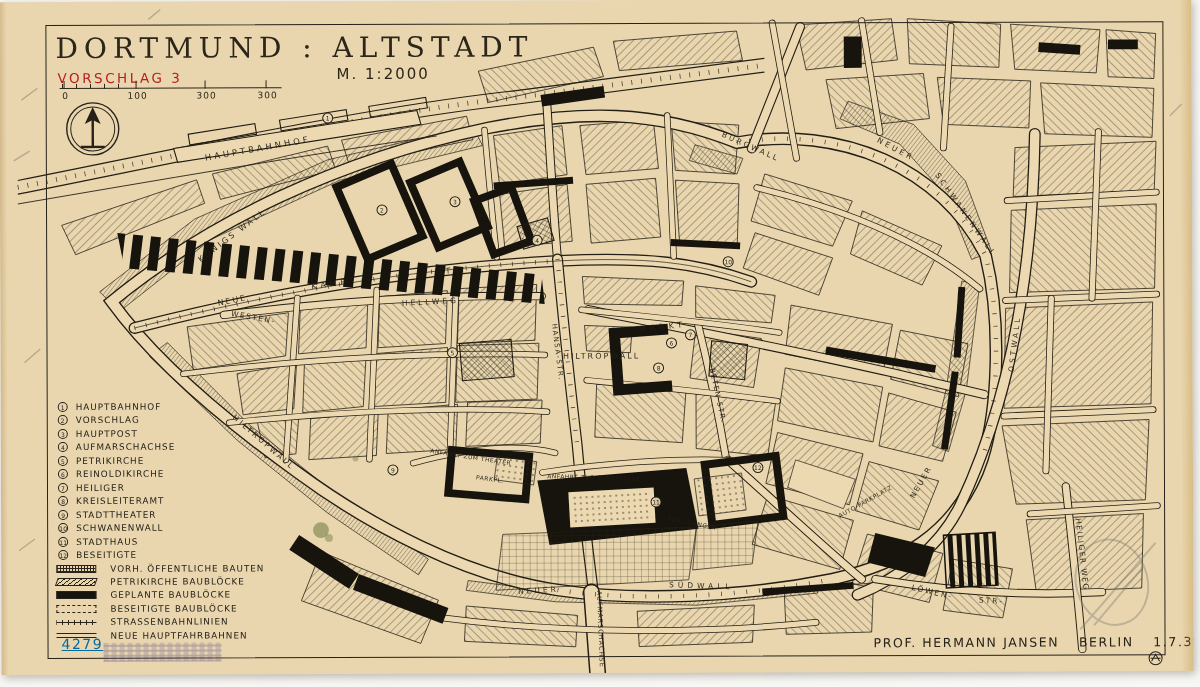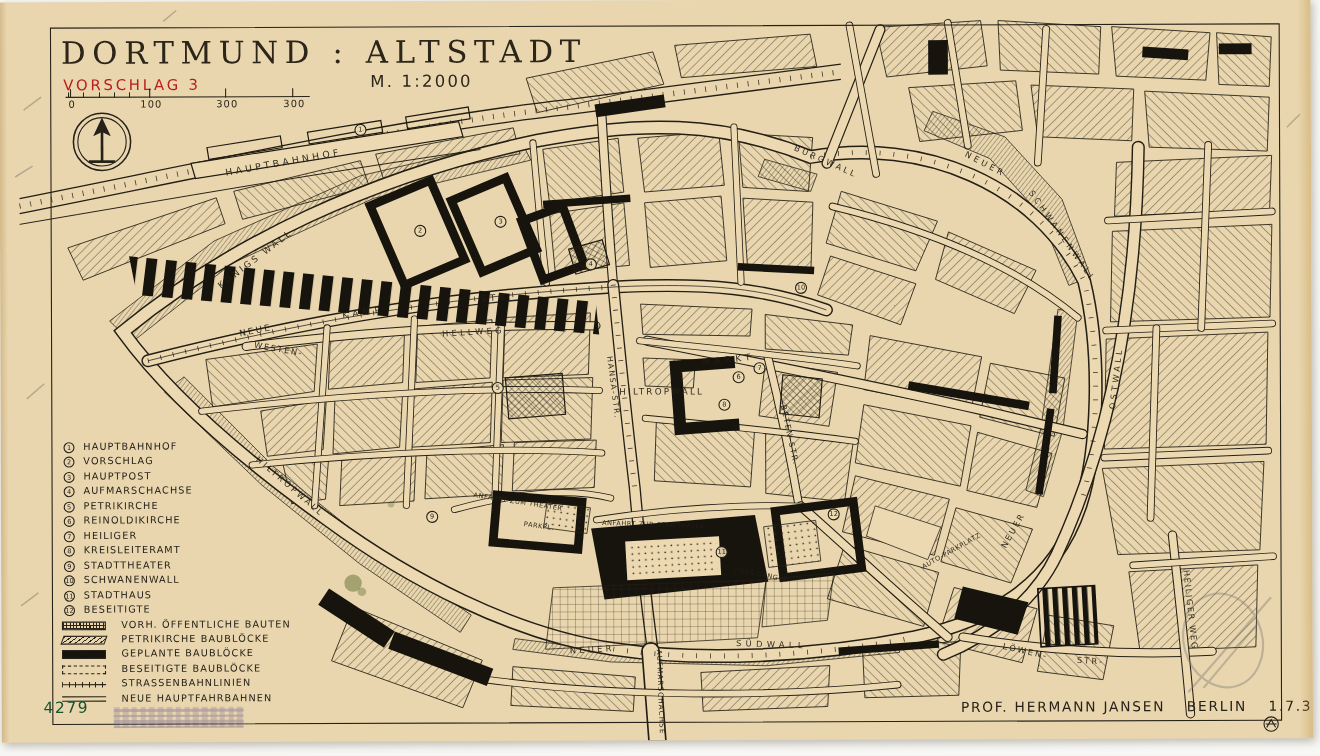--- a/index.html
+++ b/index.html
@@ -48,21 +48,21 @@
                  repeating-linear-gradient(0deg,#2a2517 0 1px,transparent 1px 3px);}
   .swatch-existing{background:repeating-linear-gradient(135deg,#2a2517 0 1px,transparent 1px 4px);transform:skewX(-20deg);}
   .swatch-planned{background:#17140e;}
   .swatch-removed{border:1.2px dashed #2a2517;background:none;}
   .swatch-tram{border:none;height:7px;
     background:linear-gradient(#2a2517 0 0) center/100% 1px no-repeat,
     repeating-linear-gradient(90deg,#2a2517 0 1px,transparent 1px 6px) center/100% 5px no-repeat;}
   .swatch-newroad{border:none;border-top:1px solid #2a2517;border-bottom:1px solid #2a2517;height:5px;background:none;}
   .sym-label{font-size:8.8px;letter-spacing:1px;color:#26221a;white-space:nowrap;}
 
-  .sheet-number{position:absolute;left:38px;top:634px;font-size:14px;letter-spacing:1.5px;color:#14532d;}
+  .sheet-number{position:absolute;left:60px;top:634px;font-size:14px;letter-spacing:1.5px;color:#0369a1;text-decoration:underline;}
   .stamp{position:absolute;left:102px;top:641px;width:118px;height:19px;opacity:.4;filter:blur(.4px);
     background:repeating-linear-gradient(0deg,rgba(88,70,140,.75) 0 2px,transparent 2px 5px),
                repeating-linear-gradient(90deg,rgba(88,70,140,.5) 0 5px,transparent 5px 8px);}
   .attribution{position:absolute;left:872px;top:636px;font-size:12.5px;letter-spacing:1.6px;
     color:#26221a;white-space:nowrap;}
   .attribution span{margin-right:14px;text-align:center;}
   .monogram{position:absolute;left:1146px;top:652px;width:16px;height:16px;}
 
   
   .labels,.markers{position:absolute;left:0;top:0;width:100%;height:100%;pointer-events:none;}

